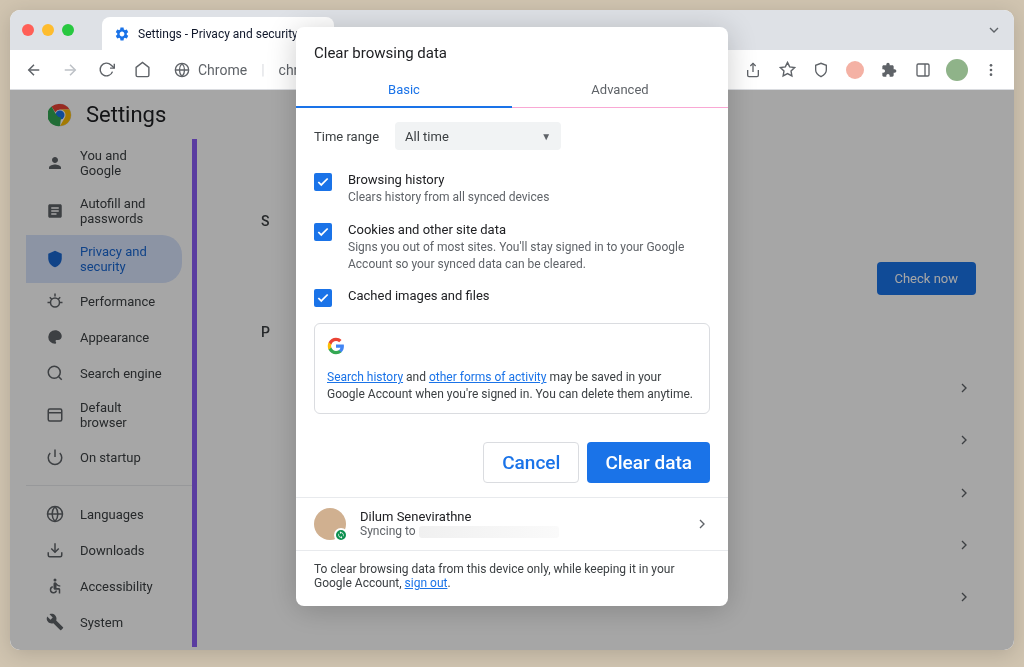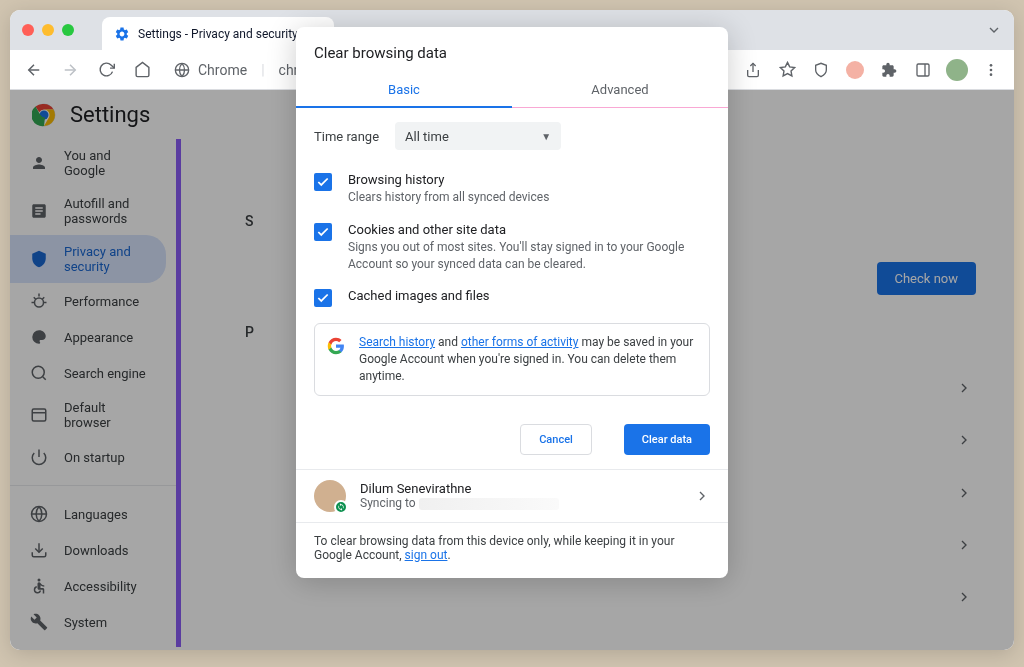--- a/index.html
+++ b/index.html
@@ -23,21 +23,21 @@
     .toolbar { height: 40px; background: #fff; border-bottom: 1px solid #dadce0; display: flex; align-items: center; padding: 0 8px; gap: 4px; }
     .nav-btn { width: 32px; height: 32px; display: flex; align-items: center; justify-content: center; color: #5f6368; border-radius: 50%; cursor: pointer; }
     .nav-btn.disabled { color: #bdc1c6; cursor: default; }
     .address-bar { flex: 1; height: 32px; border-radius: 16px; display: flex; align-items: center; padding: 0 12px; gap: 8px; font-size: 14px; color: #5f6368; }
     .url-chrome { color: #5f6368; }
     .url-path { color: #3c4043; }
     .url-sep { color: #dadce0; margin: 0 6px; }
     .toolbar-icons { display: flex; gap: 4px; align-items: center; }
     .tb-icon { width: 30px; height: 30px; display: flex; align-items: center; justify-content: center; color: #5f6368; cursor: pointer; border-radius: 50%; }
     
-    .content-area { position: absolute; top: 80px; left: 0; right: 0; bottom: 0; background: #fff; overflow: hidden; }
+    .content-area { position: absolute; top: 80px; left: 0; right: 0; bottom: 0; background: #fff; overflow: hidden; padding-left: 16px; }
     
     .settings-header { display: flex; align-items: center; padding: 12px 22px; gap: 14px; }
     .google-logo { width: 24px; height: 24px; }
     .settings-title { font-size: 22px; color: #202124; font-weight: 400; }
     
     .settings-body { display: flex; height: calc(100% - 52px); }
     .sidebar { width: 171px; padding: 0; overflow-y: auto; border-right: 5px solid #8b5cf6; }
     .sidebar-item { display: flex; align-items: center; padding: 9px 20px; gap: 16px; font-size: 13px; color: #3c4043; cursor: pointer; border-radius: 0 20px 20px 0; margin-right: 10px; }
     .sidebar-item.active { background: #d7e3fc; color: #1967d2; }
     .sidebar-item svg, .sidebar-item .sb-icon { width: 18px; height: 18px; color: #5f6368; flex-shrink: 0; }
@@ -65,27 +65,27 @@
     .time-select { flex: 0 0 166px; height: 28px; border: none; background: #f1f3f4; border-radius: 4px; padding: 0 10px; font-size: 13px; color: #3c4043; display: flex; align-items: center; justify-content: space-between; cursor: pointer; }
     .drop-arrow { font-size: 10px; color: #5f6368; }
     
     .check-row { display: flex; gap: 16px; padding: 8px 0; }
     .checkbox { width: 18px; height: 18px; border-radius: 2px; background: #1a73e8; display: flex; align-items: center; justify-content: center; flex-shrink: 0; margin-top: 1px; cursor: pointer; }
     .checkbox svg { width: 14px; height: 14px; color: #fff; }
     .check-text { flex: 1; }
     .check-title { font-size: 13px; color: #202124; margin-bottom: 2px; }
     .check-desc { font-size: 12px; color: #5f6368; line-height: 1.4; }
     
-    .info-box { display: flex; gap: 14px; padding: 10px 12px; border: 1px solid #dadce0; border-radius: 6px; margin-top: 8px; }
+    .info-box { display: flex; gap: 14px; padding: 10px 12px; border: 1px solid #dadce0; border-radius: 6px; margin-top: 8px; flex-direction: column; }
     .info-icon { width: 18px; height: 18px; flex-shrink: 0; margin-top: 3px; }
     .info-text { font-size: 12px; color: #3c4043; line-height: 1.4; }
     .info-text a { color: #1a73e8; text-decoration: underline; cursor: pointer; }
     
     .dialog-actions { display: flex; justify-content: flex-end; gap: 8px; padding: 14px 18px 14px; }
-    .btn { padding: 8px 18px; border-radius: 4px; font-size: 11px; cursor: pointer; font-weight: 500; margin-left: 24px; }
+    .btn { padding: 8px 18px; border-radius: 4px; font-size: 19px; cursor: pointer; font-weight: 500; }
     .btn-cancel { background: #fff; color: #1a73e8; border: 1px solid #dadce0; }
     .btn-primary { background: #1a73e8; color: #fff; border: none; }
     
     .profile-section { border-top: 1px solid #e8eaed; padding: 10px 18px; display: flex; align-items: center; gap: 14px; position: relative; }
     .avatar { width: 32px; height: 32px; border-radius: 50%; background: #d0b090; position: relative; }
     .sync-badge { position: absolute; bottom: -2px; right: -2px; width: 14px; height: 14px; background: #0d904f; border-radius: 50%; border: 2px solid #fff; display: flex; align-items: center; justify-content: center; }
     .profile-text { flex: 1; }
     .profile-name { font-size: 13px; color: #202124; }
     .profile-status { font-size: 12px; color: #5f6368; }
     .profile-chevron { color: #5f6368; }

